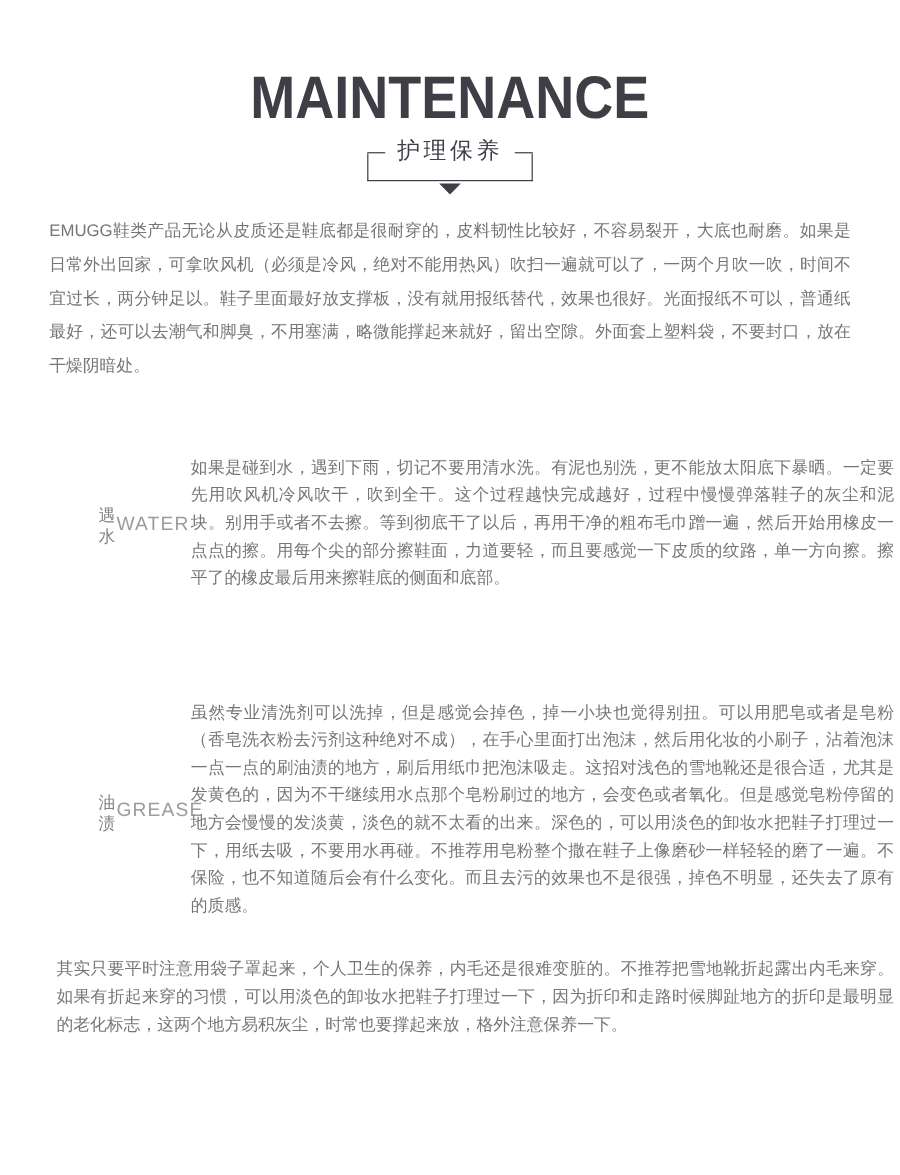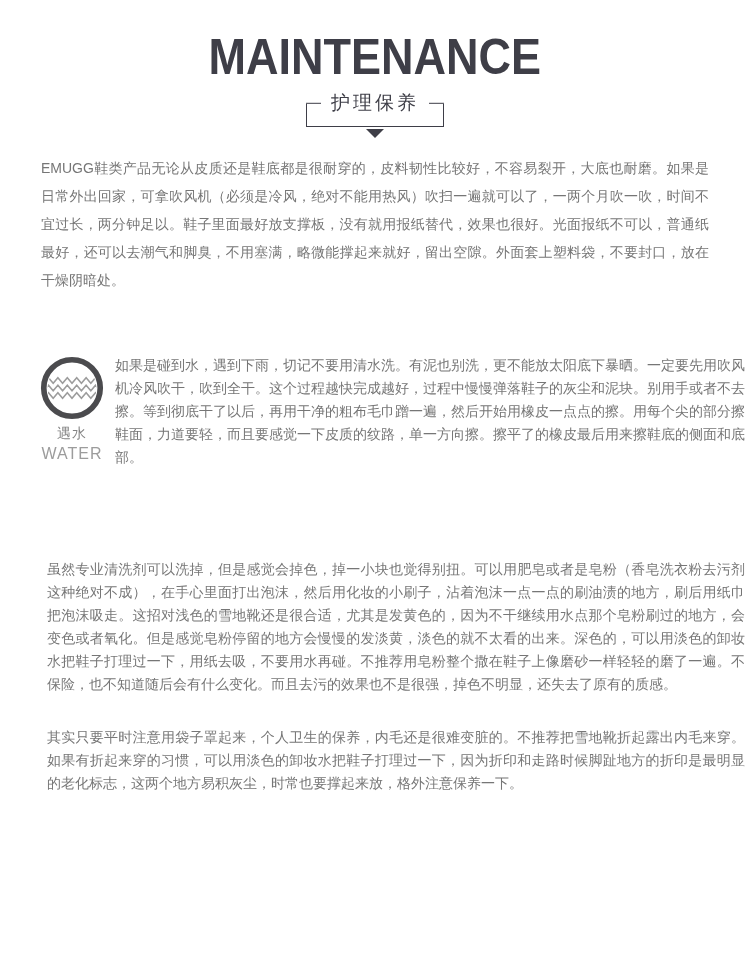--- a/index.html
+++ b/index.html
@@ -5,21 +5,21 @@
   :root{
     --accent:#3e3e47; --body-text:#767676; --ring:#4b4b4e;
     --icon-line:#9c9c9c; --label-zh:#828282; --label-en:#9c9c9c; --bg:#ffffff;
   }
   *{margin:0;padding:0;box-sizing:border-box;}
   html,body{background:var(--bg);}
   body{
     width:750px;height:979px;overflow:hidden;position:relative;
     font-family:"Liberation Sans","DejaVu Sans",sans-serif;
   }
-  .header{padding-top:32px;text-align:center;}
+  .header{padding-top:56px;text-align:center;}
   .title{
     display:inline-block;font-size:50px;line-height:50px;font-weight:800;
     color:var(--accent);letter-spacing:0px;transform:scaleX(0.9);transform-origin:center;
     white-space:nowrap;
   }
   .subtitle-box{
     width:138px;height:23px;margin:22px auto 0;position:relative;
     border:1px solid var(--accent);border-top:none;
   }
   .subtitle-row{
@@ -38,22 +38,23 @@
   }
   .intro{
     width:668px;margin:16px auto 0;font-size:14px;line-height:28px;
     color:var(--body-text);text-align:justify;
   }
   .section{display:flex;padding-left:38px;padding-right:5px;}
   .section.water{margin-top:60px;}
   .section.grease{margin-top:89px;}
   .section.notice{margin-top:30px;}
   .icon-col{
-    width:68px;flex:none;display:flex;flex-direction:column;align-items:center;
+    width:68px;flex:none;display:flex;flex-direction:row;align-items:center;
     padding-top:2px;
+    margin-left:44px;
   }
   .icon-col svg{width:64px;height:64px;display:block;}
   .label-zh{margin-top:5px;font-size:14px;letter-spacing:1px;color:var(--label-zh);}
   .label-en{margin-top:2px;font-size:16px;letter-spacing:1px;color:var(--label-en);}
   .section-text{
     flex:1;margin-left:9px;font-size:14px;line-height:23px;
     color:var(--body-text);text-align:justify;
   }
 </style>
 </head>
@@ -88,18 +89,27 @@
         <path d="M4 45 L9 39 L14 45 L19 39 L24 45 L29 39 L34 45 L39 39 L44 45 L49 39 L54 45 L59 39 L64 45"></path>
       </g>
     </svg>
     <div class="label-zh">遇水</div>
     <div class="label-en">WATER</div>
   </div>
   <div class="section-text">如果是碰到水，遇到下雨，切记不要用清水洗。有泥也别洗，更不能放太阳底下暴晒。一定要先用吹风机冷风吹干，吹到全干。这个过程越快完成越好，过程中慢慢弹落鞋子的灰尘和泥块。别用手或者不去擦。等到彻底干了以后，再用干净的粗布毛巾蹭一遍，然后开始用橡皮一点点的擦。用每个尖的部分擦鞋面，力道要轻，而且要感觉一下皮质的纹路，单一方向擦。擦平了的橡皮最后用来擦鞋底的侧面和底部。</div>
 </div>
 
 <div class="section grease">
+  <div class="icon-col">
+    <svg viewBox="0 0 68 68">
+      <circle cx="34" cy="34" r="30" fill="none" stroke="var(--ring)" stroke-width="6"></circle>
+      <path d="M34 15 C30 22 21 31 21 39 C21 46.2 26.8 52 34 52 C41.2 52 47 46.2 47 39 C47 31 38 22 34 15 Z" fill="none" stroke="var(--icon-line)" stroke-width="1.6"></path>
+      <circle cx="34" cy="41" r="4.5" fill="none" stroke="var(--icon-line)" stroke-width="1.3"></circle>
+    </svg>
+    <div class="label-zh">油渍</div>
+    <div class="label-en">GREASE</div>
+  </div>
   <div class="section-text">虽然专业清洗剂可以洗掉，但是感觉会掉色，掉一小块也觉得别扭。可以用肥皂或者是皂粉（香皂洗衣粉去污剂这种绝对不成），在手心里面打出泡沫，然后用化妆的小刷子，沾着泡沫一点一点的刷油渍的地方，刷后用纸巾把泡沫吸走。这招对浅色的雪地靴还是很合适，尤其是发黄色的，因为不干继续用水点那个皂粉刷过的地方，会变色或者氧化。但是感觉皂粉停留的地方会慢慢的发淡黄，淡色的就不太看的出来。深色的，可以用淡色的卸妆水把鞋子打理过一下，用纸去吸，不要用水再碰。不推荐用皂粉整个撒在鞋子上像磨砂一样轻轻的磨了一遍。不保险，也不知道随后会有什么变化。而且去污的效果也不是很强，掉色不明显，还失去了原有的质感。</div>
 </div>
 
 <div class="section notice">
   <div class="section-text">其实只要平时注意用袋子罩起来，个人卫生的保养，内毛还是很难变脏的。不推荐把雪地靴折起露出内毛来穿。如果有折起来穿的习惯，可以用淡色的卸妆水把鞋子打理过一下，因为折印和走路时候脚趾地方的折印是最明显的老化标志，这两个地方易积灰尘，时常也要撑起来放，格外注意保养一下。</div>
 </div>
 
 </body></html>

